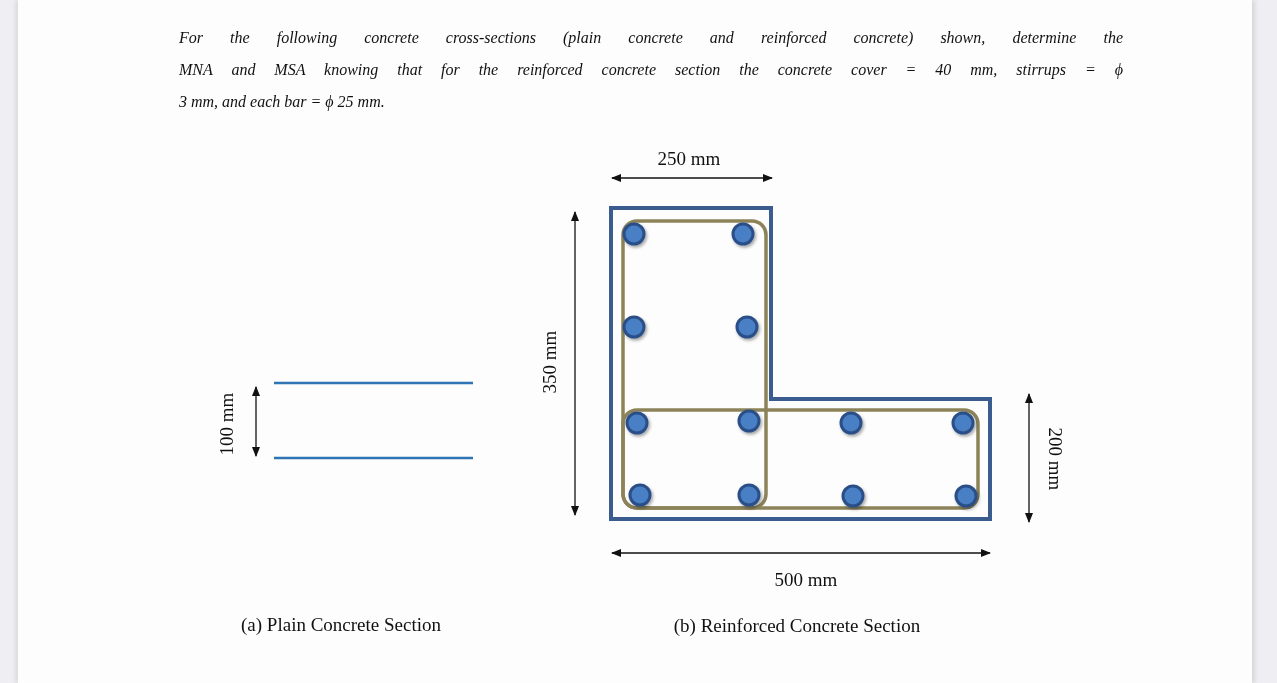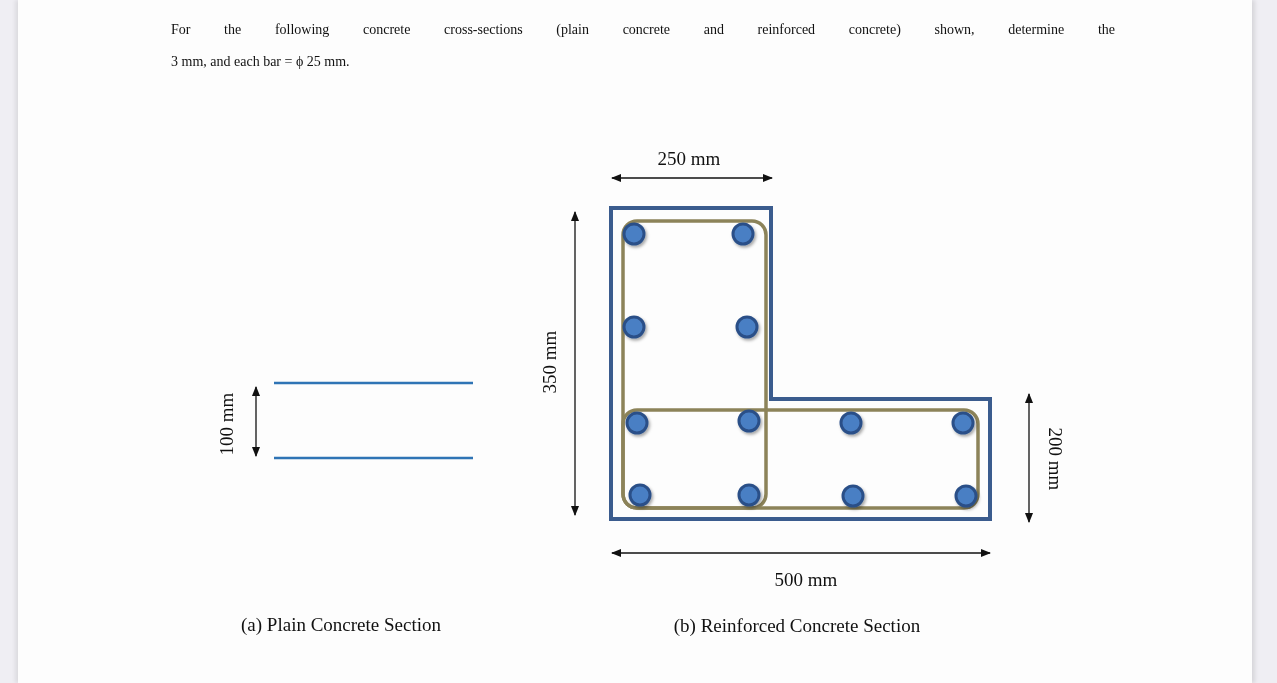--- a/index.html
+++ b/index.html
@@ -9,36 +9,38 @@
     font-family: "Liberation Serif", serif;
     position: relative;
   }
   .page {
     position: absolute; left: 18px; top: 0; width: 1234px; height: 683px;
     background: #fdfdfd;
     box-shadow: -3px 0 4px rgba(0,0,0,0.08), 3px 0 4px rgba(0,0,0,0.10);
   }
   .problem {
     position: absolute; left: 145px; top: 6px; width: 950px;
-    font-size: 14px; line-height: 32px; color: #111;
+    font-size: 16px; line-height: 32px; color: #111;
     text-align: justify; text-align-last: left;
-    margin: 8px;
+    margin: 16px;
+    font-style: italic;
   }
   .problem span { display: block; }
   .problem .l1, .problem .l2 { text-align: justify; text-align-last: justify; }
   svg.fig { position: absolute; left: 0; top: 0; }
   svg text { font-family: "Liberation Serif", serif; fill: #111; }
 </style>
 </head>
 <body>
 
 <div class="page"></div>
 
 <div class="problem" style="left:163px; top:6px; width:944px;">
   <span class="l1">For the following concrete cross-sections (plain concrete and reinforced concrete) shown, determine the</span>
+  <span class="l2">MNA and MSA knowing that for the reinforced concrete section the concrete cover = 40 mm, stirrups = ϕ</span>
   <span class="l3">3 mm, and each bar = ϕ 25 mm.</span>
 </div>
 
 <svg class="fig" width="1277" height="683" viewBox="0 0 1277 683">
   <defs>
     <marker id="ah" viewBox="0 0 10 10" refX="9" refY="5" markerWidth="8" markerHeight="8" orient="auto-start-reverse">
       <path d="M0,1 L10,5 L0,9 z" fill="#111"></path>
     </marker>
     <filter id="sh" x="-50%" y="-50%" width="200%" height="200%">
       <feDropShadow dx="1.5" dy="2" stdDeviation="1.5" flood-color="#000" flood-opacity="0.35"></feDropShadow>

